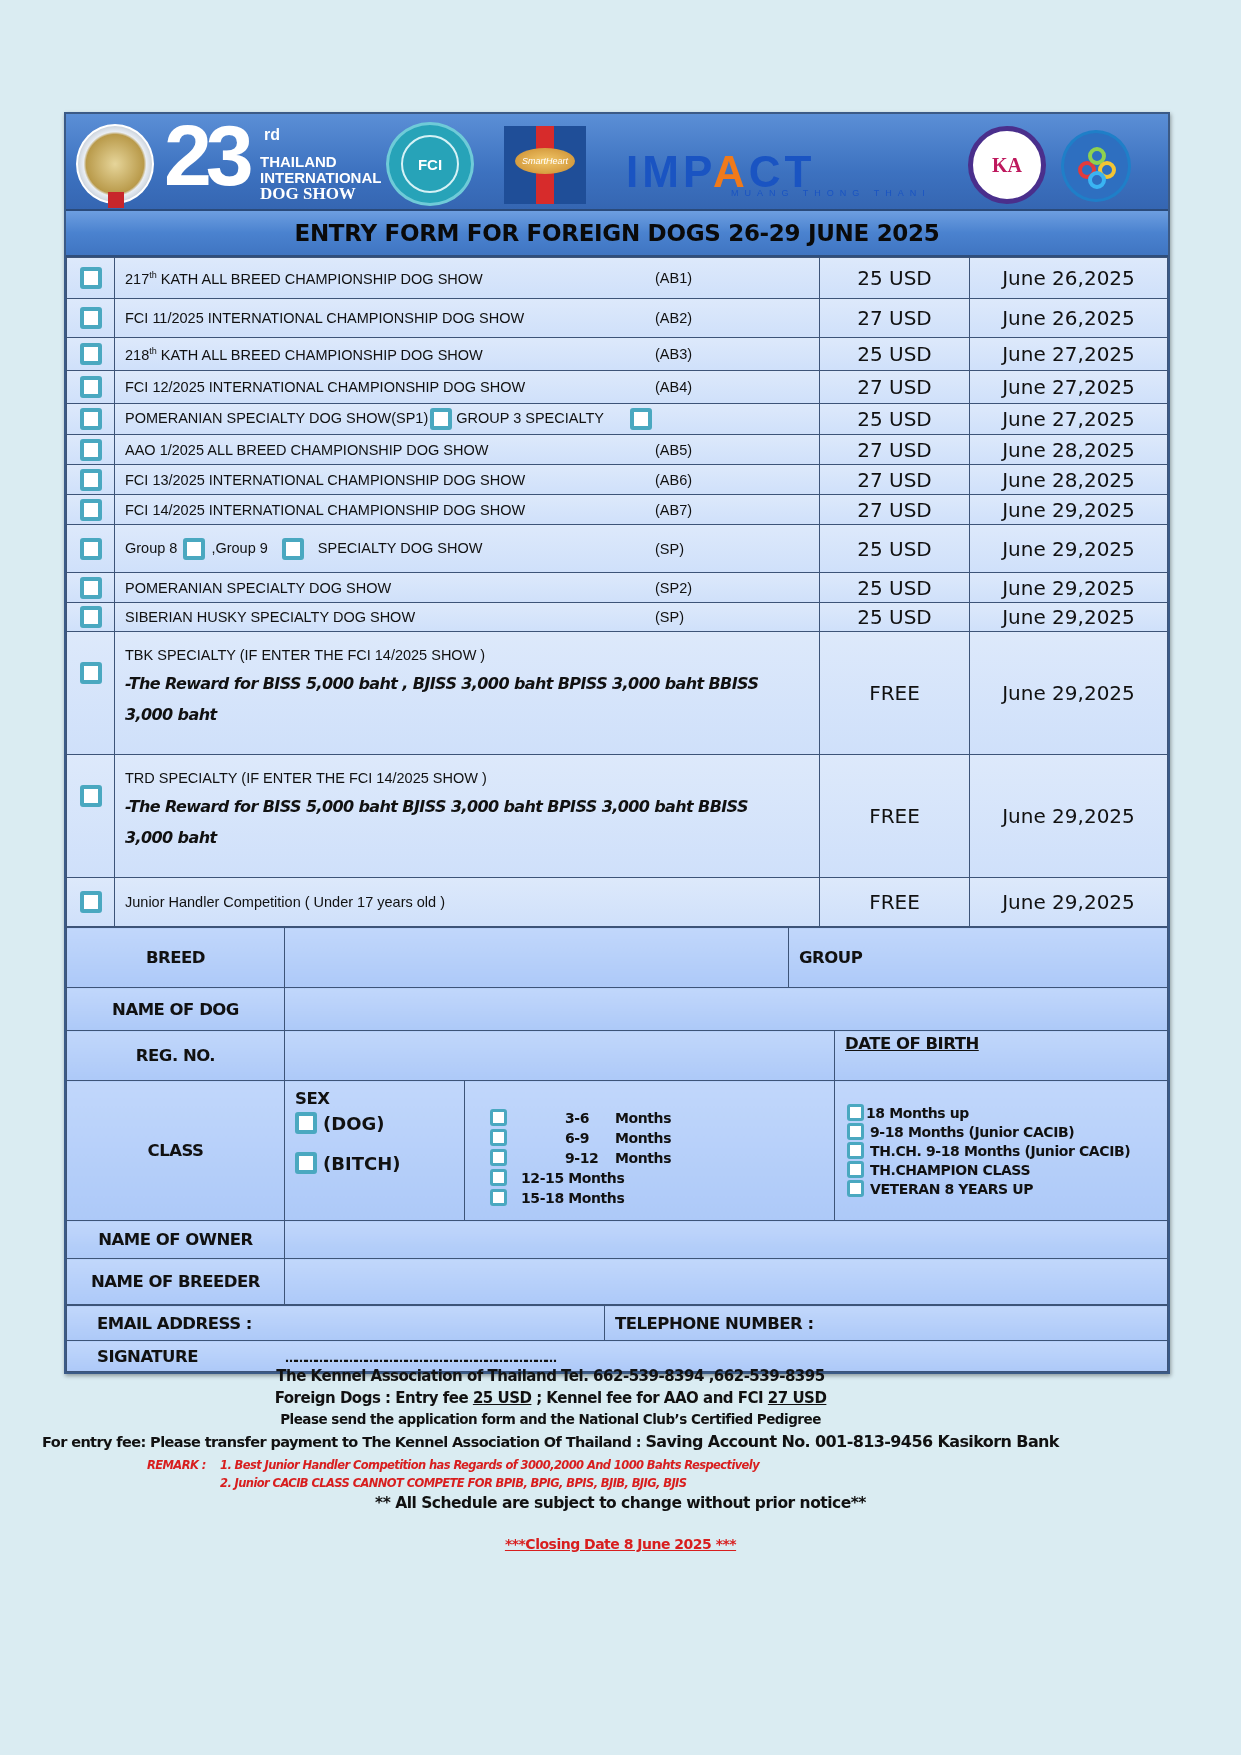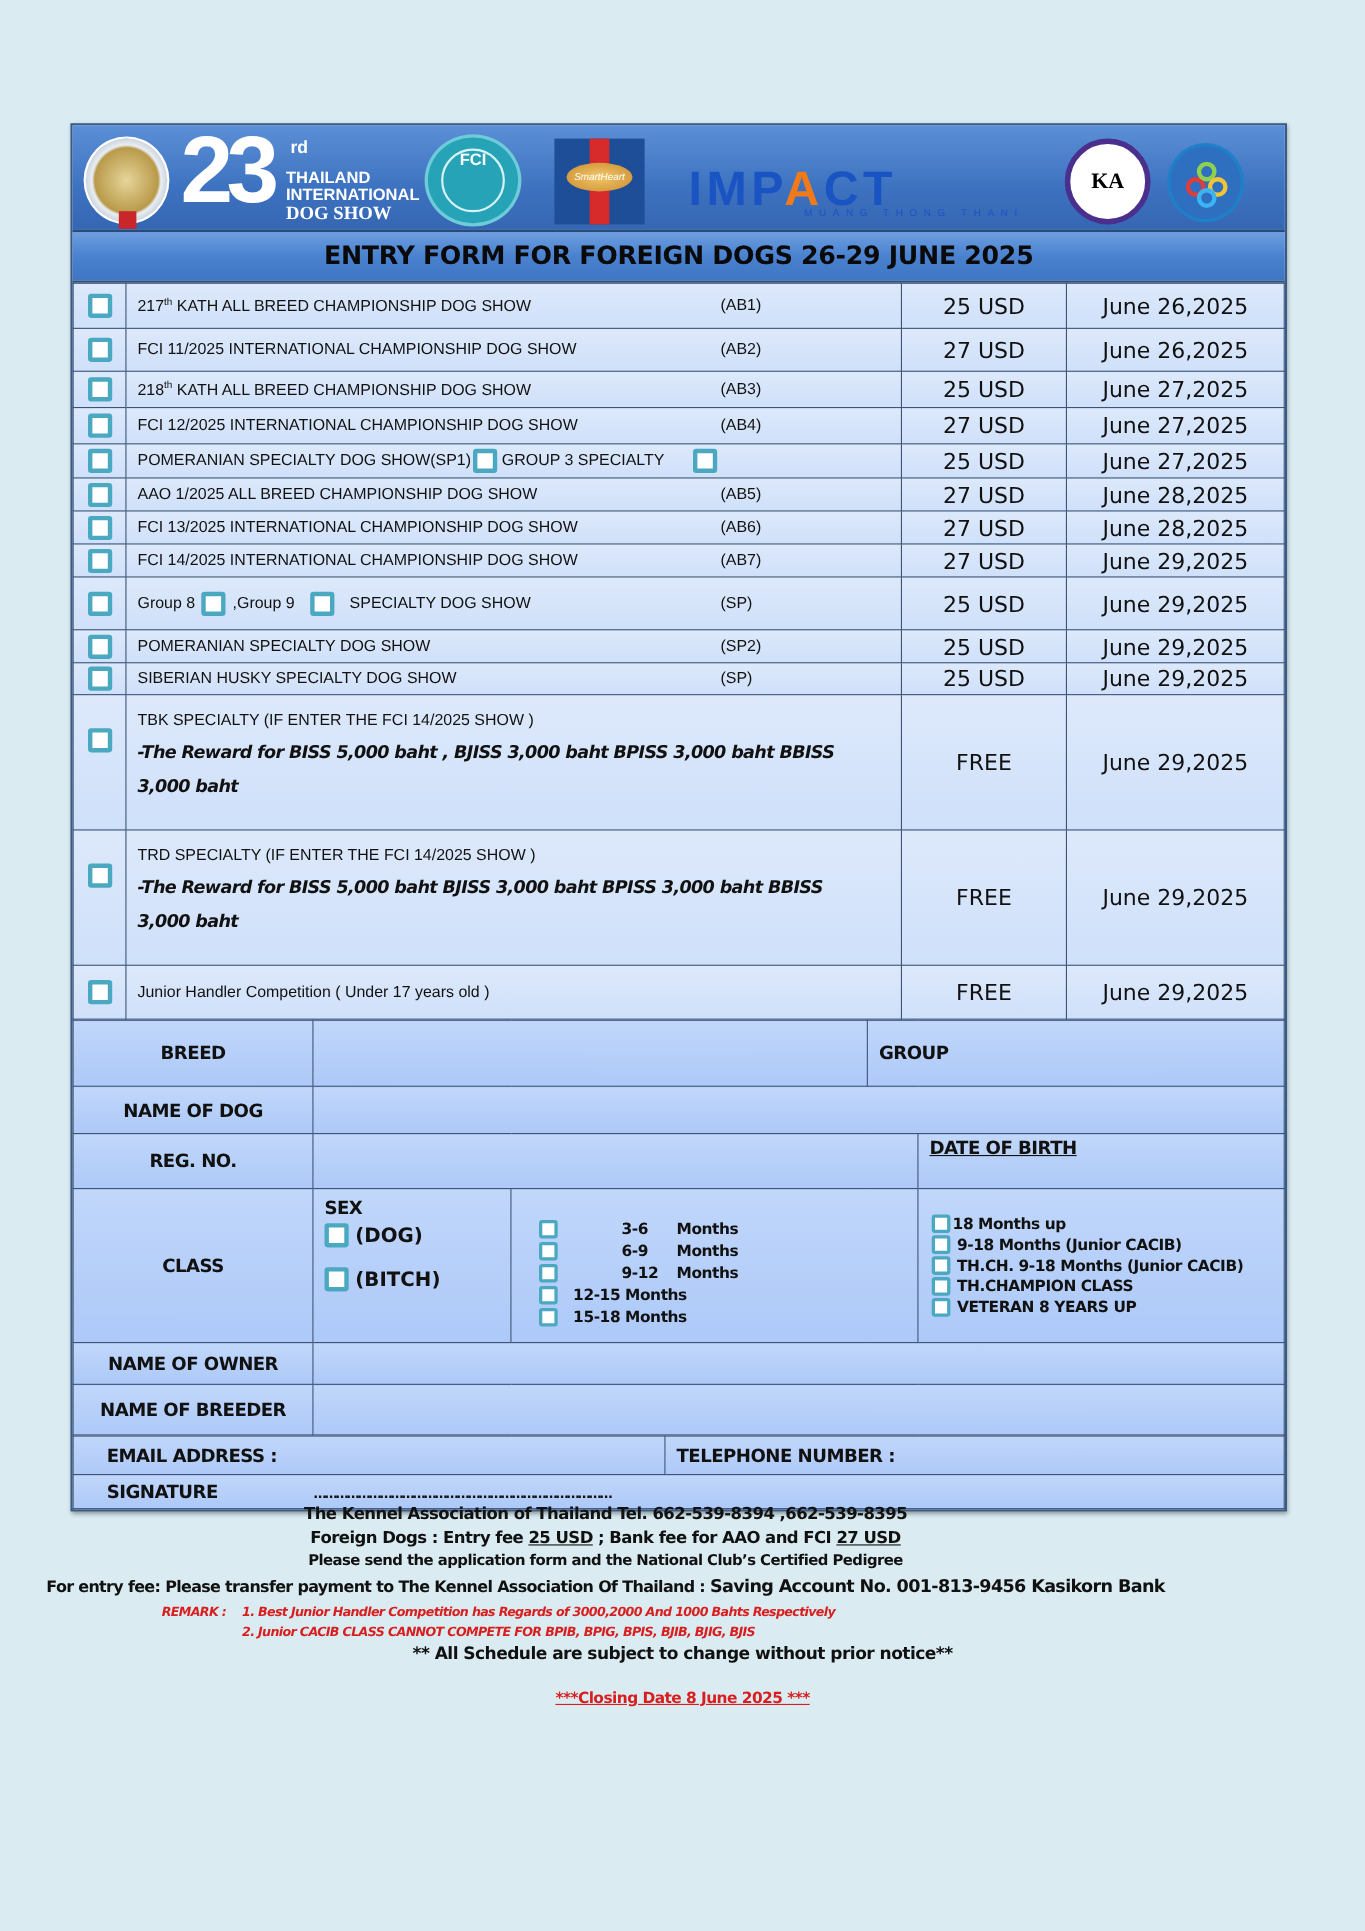--- a/index.html
+++ b/index.html
@@ -12,29 +12,29 @@
   .banner { height: 97px; background: linear-gradient(#5b8fd6, #3d72c0 60%, #3566b2); border-bottom: 2px solid #2a4a7a; position: relative; }
   .logo { position: absolute; }
   .logo-tids { left: 10px; top: 10px; width: 78px; height: 80px; border-radius: 50%; background: radial-gradient(#e6d59a, #b99a4a 55%, #e9eef5 60%, #cfd6de 70%, #8ba0b8 100%); border: 2px solid #fff; }
   .logo-tids .ribbon { position:absolute; left: 30px; top: 66px; width: 16px; height: 16px; background: #c8262b; }
   .title23 { left: 98px; top: 4px; width: 200px; height: 90px; color: #fff; }
   .title23 .num { position:absolute; left: 0; top: -12px; font: bold 86px "Liberation Sans", sans-serif; letter-spacing: -6px; color:#fff; }
   .title23 .rd { position:absolute; left: 100px; top: 8px; font: bold 16px "Liberation Sans", sans-serif; }
   .title23 .lines { position:absolute; left: 96px; top: 36px; font: bold 15px "Liberation Sans", sans-serif; line-height: 16px; }
   .title23 .lines .big { font-size: 17px; font-family: Liberation Serif, serif; }
   .logo-fci { left: 320px; top: 8px; width: 88px; height: 84px; border-radius: 50%; background: #27a3b8; border: 3px solid #6fcbd8; color: #fff; font: bold 15px "Liberation Sans", sans-serif; display:flex; align-items:center; justify-content:center; }
-  .logo-fci .globe { width: 58px; height: 58px; border-radius:50%; border: 2px solid #d6f2f6; display:flex; align-items:flex-start; justify-content:center; }
+  .logo-fci .globe { width: 58px; height: 58px; border-radius:50%; border: 2px solid #d6f2f6; display:flex; align-items:center; justify-content:center; }
   .logo-smart { left: 438px; top: 12px; width: 82px; height: 78px; background: #1f4e98; }
   .logo-smart .rib { position:absolute; left: 32px; top: 0; width: 18px; height: 78px; background:#d72b2b; }
   .logo-smart .medal { position:absolute; left: 11px; top: 22px; width: 60px; height: 26px; border-radius: 50%; background: radial-gradient(#f2c86a, #c98a2e); color:#fff; font: italic 9px "Liberation Sans", sans-serif; display:flex; align-items:center; justify-content:center; }
   .logo-impact { left: 560px; top: 38px; width: 310px; height: 50px; }
   .logo-impact .word { font: 900 44px "Liberation Sans", sans-serif; color: #1a54c2; letter-spacing: 4px; line-height: 40px; }
   .logo-impact .accent { color: #f07a1a; }
   .logo-impact .sub { font: 9px "Liberation Sans", sans-serif; color: #1a54c2; letter-spacing: 6px; margin-left: 105px; margin-top: -4px; }
-  .logo-kat { left: 902px; top: 12px; width: 78px; height: 78px; border-radius: 50%; background: #fff; border: 5px solid #4a2f8c; color: #000000; font: bold 20px "Liberation Serif", serif; display:flex; align-items:center; justify-content:center; }
+  .logo-kat { left: 902px; top: 12px; width: 78px; height: 78px; border-radius: 50%; background: #fff; border: 5px solid #4a2f8c; color: #be185d; font: bold 20px "Liberation Serif", serif; display:flex; align-items:center; justify-content:center; }
   .logo-aao { left: 995px; top: 16px; width: 70px; height: 72px; border-radius: 50%; border: 3px solid #1f7fc8; background: #2e6fc0; }
   .logo-aao .c { position:absolute; width: 18px; height: 18px; border-radius:50%; border: 4px solid; }
 
   
   .titlebar { height: 46px; background: linear-gradient(#6d9ee0, #4a82cf 50%, #3f75c2); border-bottom: 2px solid #2f4e7c; display:flex; align-items:center; justify-content:center; font: bold 23px "DejaVu Sans", sans-serif; color: #0a0a0a; letter-spacing: -0.3px; }
 
   
   table { border-collapse: collapse; width: 100%; }
   .shows td { border: 1.5px solid #3d5478; vertical-align: middle; }
   .shows tr { background: linear-gradient(#dde9fb, #cfe0fa); }
@@ -314,20 +314,20 @@
       <td colspan="2" class="lbl-left" style="padding-left:30px">
         <span style="display:inline-block;width:188px">SIGNATURE</span><span style="font-size:12px;letter-spacing:-2px">………………………………………………………………………</span>
       </td>
     </tr>
   </tbody>
     </table>
 </div>
 
 <div class="footer">
   <div class="f1">The Kennel Association of Thailand Tel. 662-539-8394 ,662-539-8395</div>
-  <div class="f1"><span>Foreign Dogs : Entry fee </span><span class="u">25 USD</span><span> ;  Bank fee for AAO and FCI </span><span class="u">27 USD</span></div>
+  <div class="f1"><span>Foreign Dogs : Entry fee </span><span class="u">25 USD</span><span> ;  Kennel fee for AAO and FCI </span><span class="u">27 USD</span></div>
   <div class="f2">Please send the application form and the National Club’s Certified Pedigree</div>
   <div class="f3"><span>For entry fee: Please transfer payment to The Kennel Association Of Thailand : </span><span style="font-size:16px"> Saving Account No. 001-813-9456 Kasikorn Bank</span></div>
   <div class="remark" style="top:91px"><span style="display:inline-block;width:73px">REMARK :</span><span>1. Best Junior Handler Competition has Regards of 3000,2000 And 1000 Bahts Respectively</span></div>
   <div class="remark remark2" style="top:109px">2. Junior CACIB CLASS CANNOT COMPETE  FOR  BPIB, BPIG, BPIS, BJIB, BJIG, BJIS</div>
   <div class="notice">** All Schedule are subject to change without prior notice**</div>
   <div class="closing"><span>***Closing Date 8 June 2025   ***</span></div>
 </div>
 
 </body></html>

